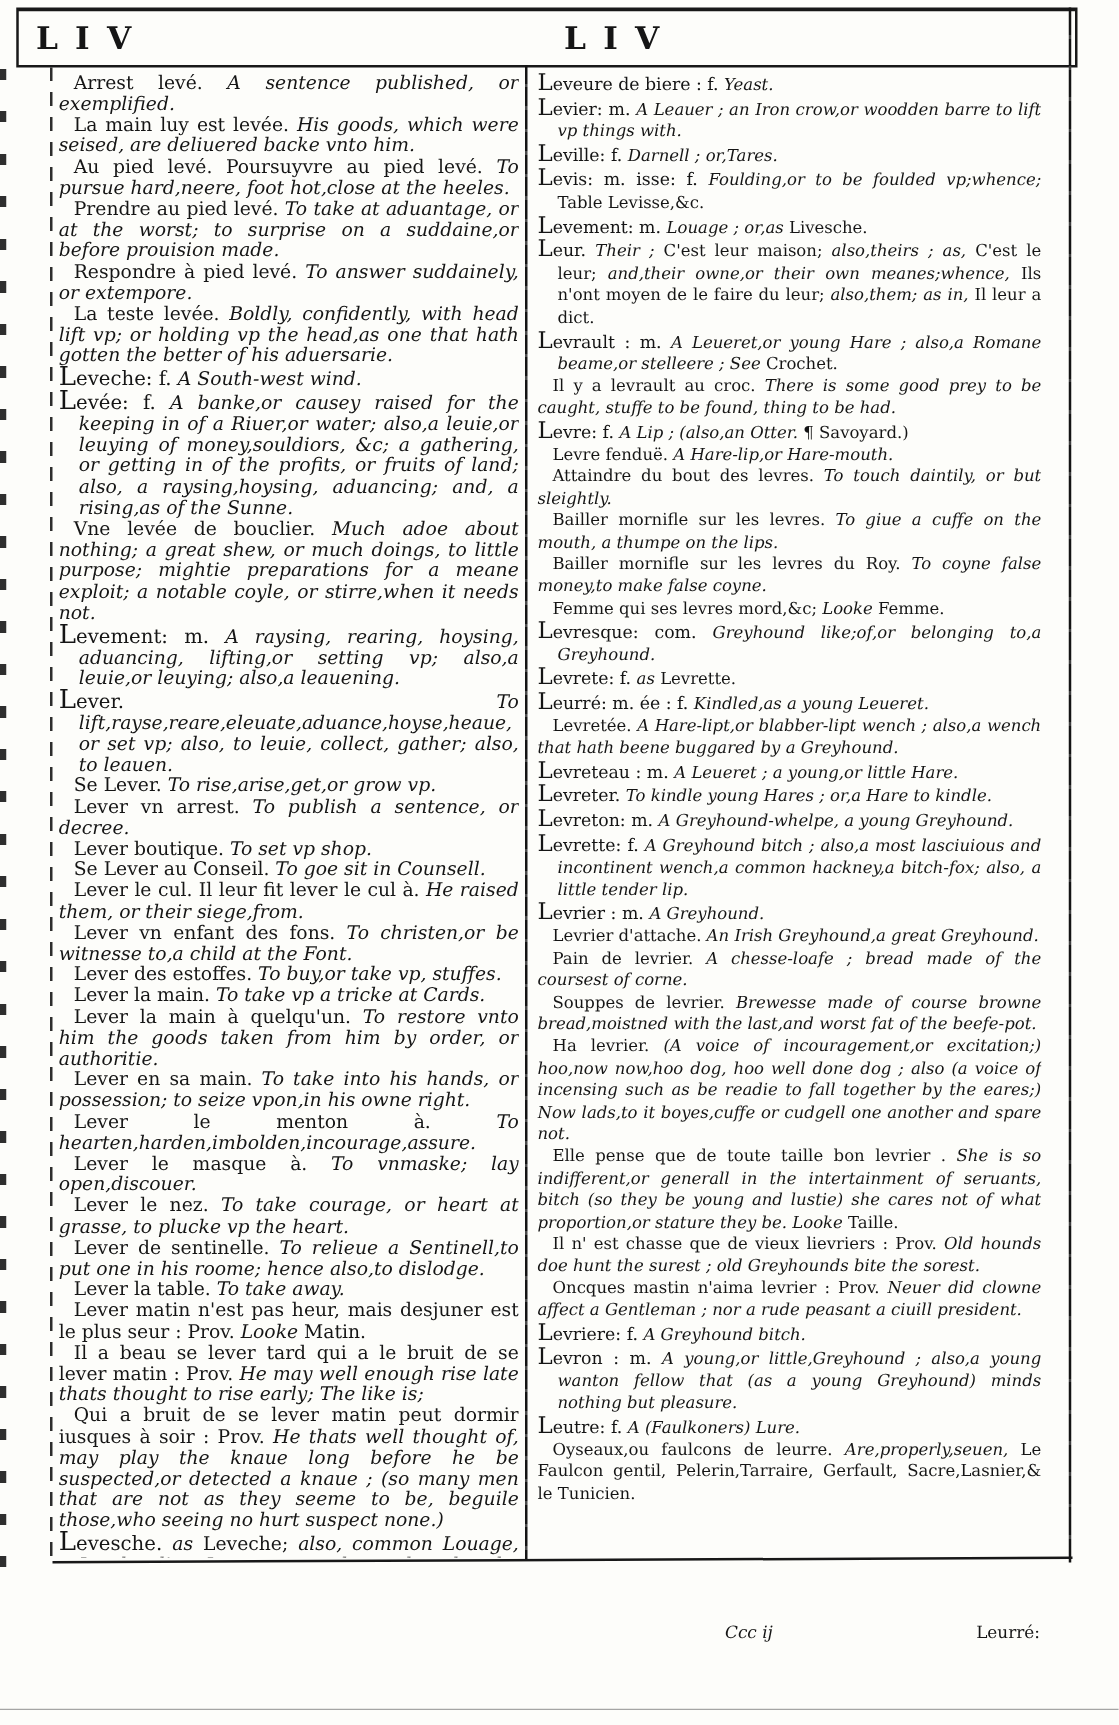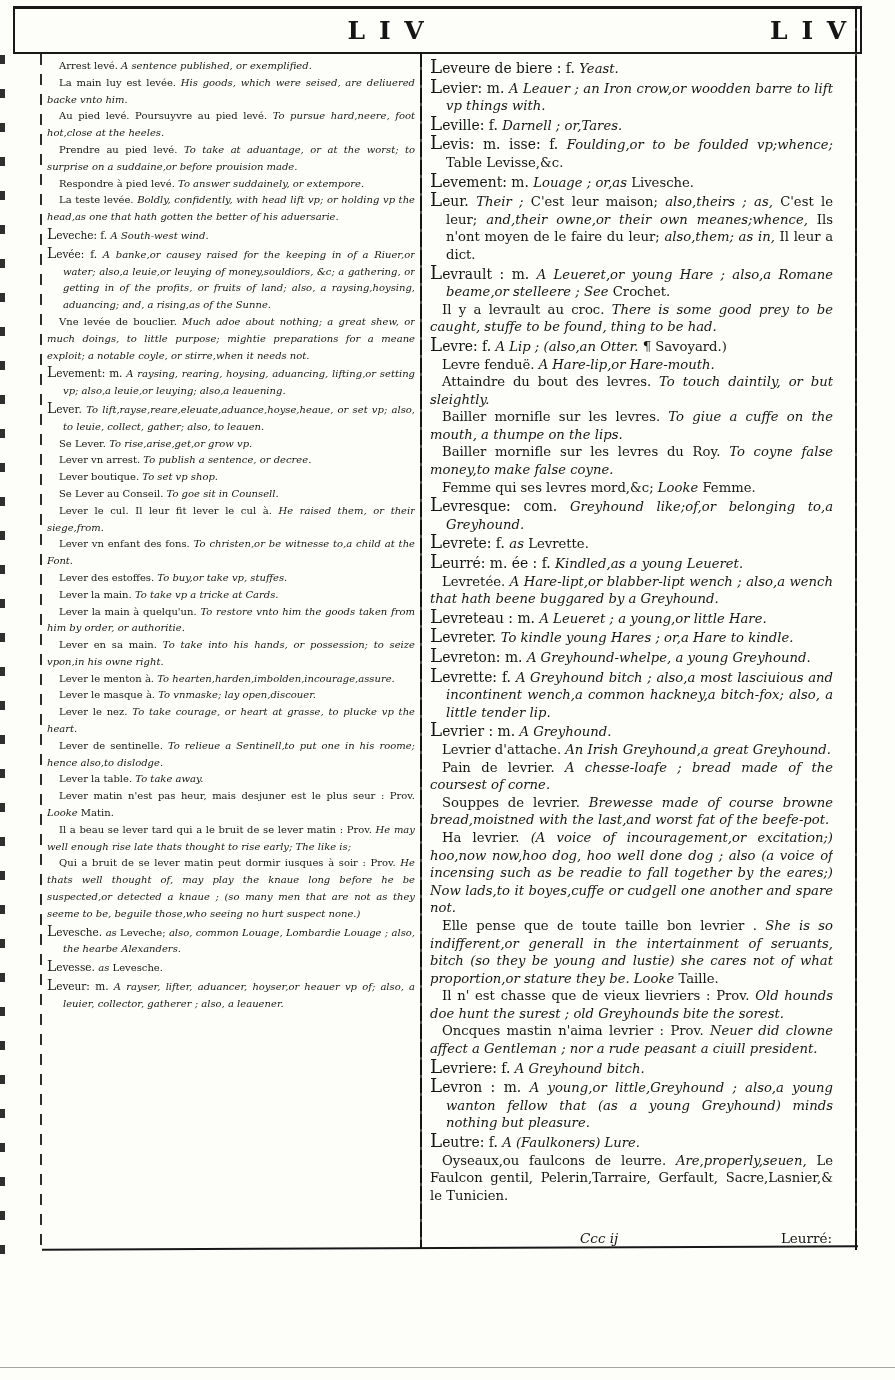--- a/index.html
+++ b/index.html
@@ -15,49 +15,49 @@
   
   .scan-edge { position:absolute; left:0; top:55px; width:5px; height:1215px;
     background:repeating-linear-gradient(to bottom,#0a0a0a 0 9px,transparent 9px 34px);
     opacity:.85; }
 
   
   .header-box { position:absolute; left:13px; top:6px; width:845px; height:43px;
     border-top:3px solid #181818; border-bottom:2px solid #181818;
     border-left:2px solid #181818; border-right:2px solid #181818;
     display:flex; align-items:center; }
-  .header-half { flex:1; display:flex; justify-content:flex-end; align-items:center; }
+  .header-half { flex:1; display:flex; justify-content:flex-start; align-items:center; }
   .header-title { font-size:25px; font-weight:bold; letter-spacing:.55em; padding-left:.55em; }
 
   
   .divider-center { position:absolute; left:420px; top:52px; width:2px; height:1196px;
     background:repeating-linear-gradient(to bottom,#141414 0 15px,#4a4a4a 15px 18px); }
   .border-left { position:absolute; left:40px; top:54px; width:2px; height:1194px;
     background:repeating-linear-gradient(to bottom,#161616 0 11px,transparent 11px 20px); opacity:.9; }
   .border-right { position:absolute; left:855px; top:6px; width:2px; height:1244px;
     background:repeating-linear-gradient(to bottom,#141414 0 22px,#3d3d3d 22px 25px); }
   .rule-bottom { position:absolute; left:42px; top:1247px; width:816px; height:2px;
     background:#181818; transform:rotate(-0.25deg); }
   .bottom-faint { position:absolute; left:0; top:1367px; width:895px; height:1px;
     background:#6a6a6a; opacity:.6; }
 
   
   .col { position:absolute; top:58px; text-align:justify; overflow:hidden; }
-  .col-left  { left:47px;  width:368px; height:1188px; font-size:10px; line-height:16.8px; }
+  .col-left  { left:47px;  width:368px; height:1188px; font-size:15px; line-height:16.8px; }
   .col-right { left:430px; width:403px; height:1186px; font-size:13.2px; line-height:17.6px; }
 
   .entry { }
   .entry.main { padding-left:16px; text-indent:-16px; }
   .entry.main::first-letter { font-size:1.32em; }
   .entry.sub  { text-indent:12px; }
   .it { font-style:italic; }
   .head { font-size:1.05em; }
 
   
-  .catch-row { position:absolute; left:430px; top:1228px; width:410px; height:20px;
+  .catch-row { position:absolute; left:430px; top:1296px; width:410px; height:20px;
     font-size:13.5px; display:flex; align-items:center; }
   .catch-sig { margin-left:150px; font-style:italic; }
   .catch-word { margin-left:auto; margin-right:8px; }
 </style>
 </head>
 <body>
 
 <div class="page">
 
   <div class="scan-edge"></div>

